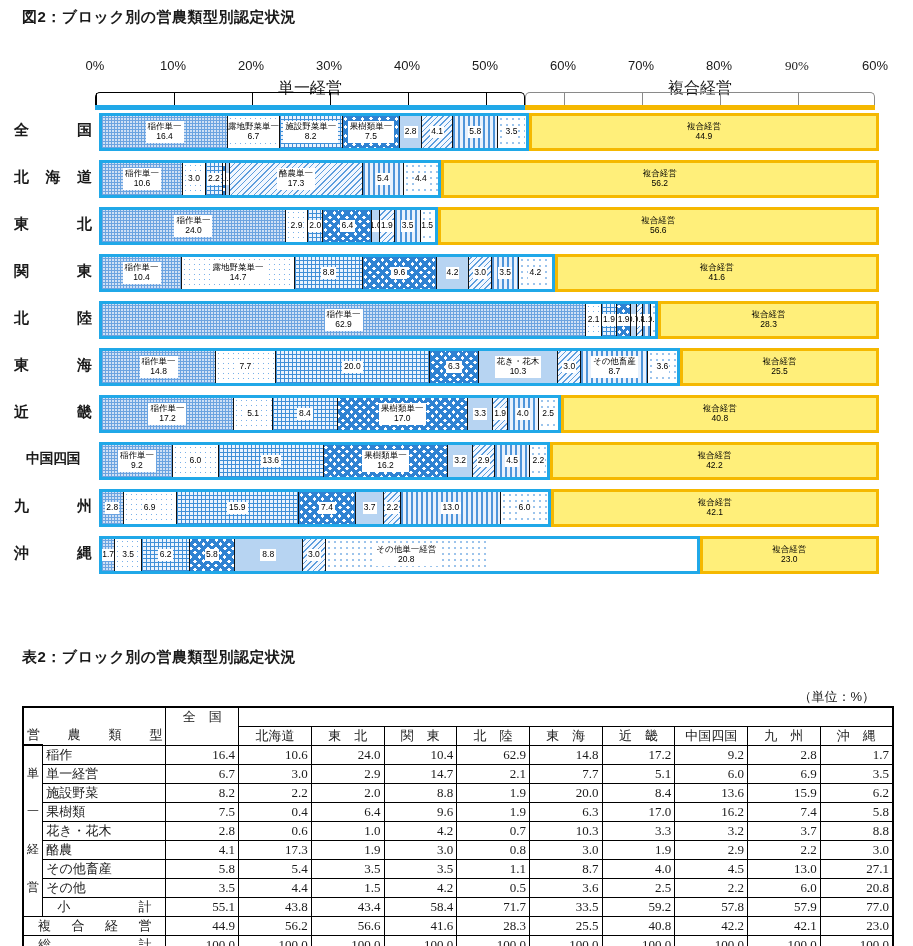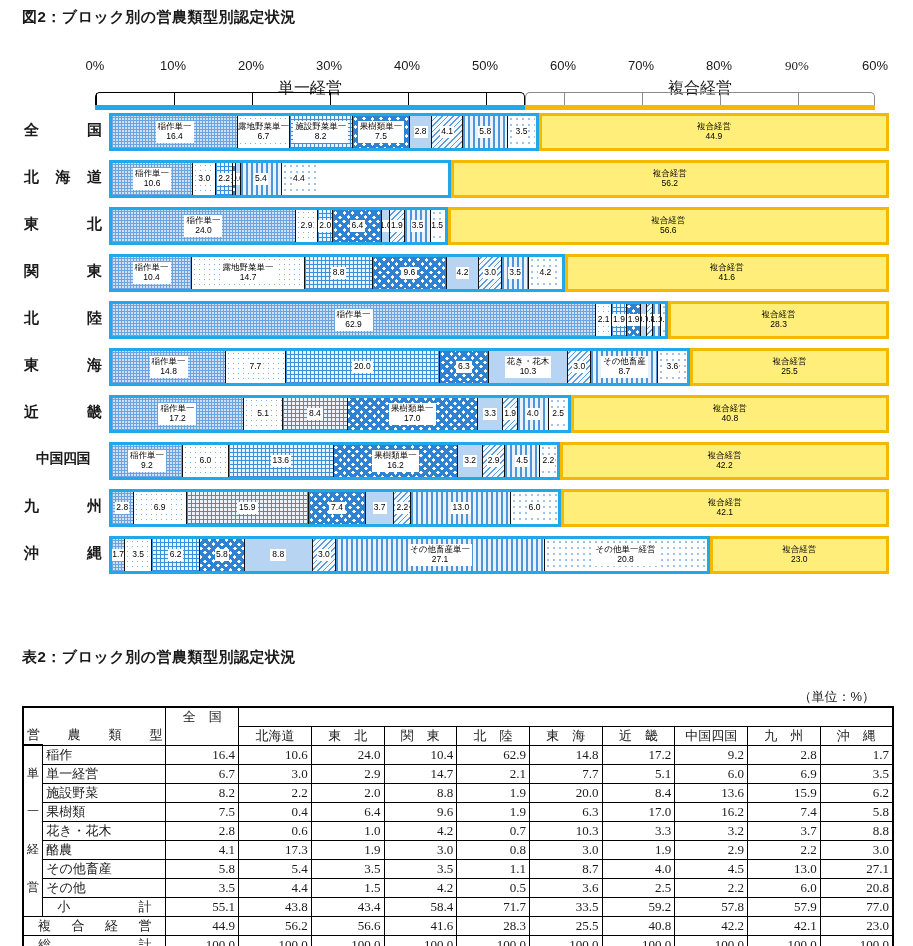--- a/index.html
+++ b/index.html
@@ -56,21 +56,21 @@
     position:absolute; top:-6px; width:1px; height:7px; background:#000;
     transform:translateX(-50%);
   }
   .brk.multi .stem { background:#8a8a8a; }
 
   .legend-bar { position:absolute; left:95px; top:105px; height:5px; width:780px; }
   .legend-bar .lb-single { position:absolute; left:0; top:0; height:5px; background:#20a8e8; }
   .legend-bar .lb-multi  { position:absolute; top:0; height:5px; background:#f5b800; }
 
   
-  .rows { position:absolute; left:14px; top:108px; width:844px; }
+  .rows { position:absolute; left:4px; top:108px; width:844px; }
   .row { position:relative; height:47px; }
   .row-label {
     position:absolute; left:10px; top:13px; width:78px;
     text-align:justify; text-align-last:justify;
     font-size:15px; font-weight:bold; letter-spacing:0;
   }
   .row-label.narrow { font-size:14px; letter-spacing:-0.5px; text-align-last:center;}
 
   .bars { position:absolute; left:95px; top:5px; height:38px; width:780px; }
 
@@ -285,20 +285,26 @@
             <div class="seg p-fruit" style="width: 0.913242%;">
               <div class="cap tiny">
                 <span class="vl">0.4</span>
               </div>
             </div>
             <div class="seg p-flower" style="width: 1.36986%;">
               <div class="cap tiny">
                 <span class="vl">0.6</span>
               </div>
             </div>
+            <div class="seg p-dairy" style="width: 39.4977%;">
+              <div class="cap">
+                <span class="nm">酪農単一</span>
+                <span class="vl">17.3</span>
+              </div>
+            </div>
             <div class="seg p-lvstk" style="width: 12.3288%;">
               <div class="cap tiny">
                 <span class="vl">5.4</span>
               </div>
             </div>
             <div class="seg p-other" style="width: 10.0457%;">
               <div class="cap tiny">
                 <span class="vl">4.4</span>
               </div>
             </div>
@@ -734,26 +740,20 @@
               </div>
             </div>
             <div class="seg p-flower" style="width: 11.4286%;">
               <div class="cap">
                 <span class="vl">8.8</span>
               </div>
             </div>
             <div class="seg p-dairy" style="width: 3.8961%;">
               <div class="cap tiny">
                 <span class="vl">3.0</span>
-              </div>
-            </div>
-            <div class="seg p-lvstk" style="width: 35.1948%;">
-              <div class="cap">
-                <span class="nm">その他畜産単一</span>
-                <span class="vl">27.1</span>
               </div>
             </div>
             <div class="seg p-other" style="width: 27.013%;">
               <div class="cap">
                 <span class="nm">その他単一経営</span>
                 <span class="vl">20.8</span>
               </div>
             </div>
           </div>
           <div class="grp-box multi" style="left: 600.6px; width: 179.4px;">

